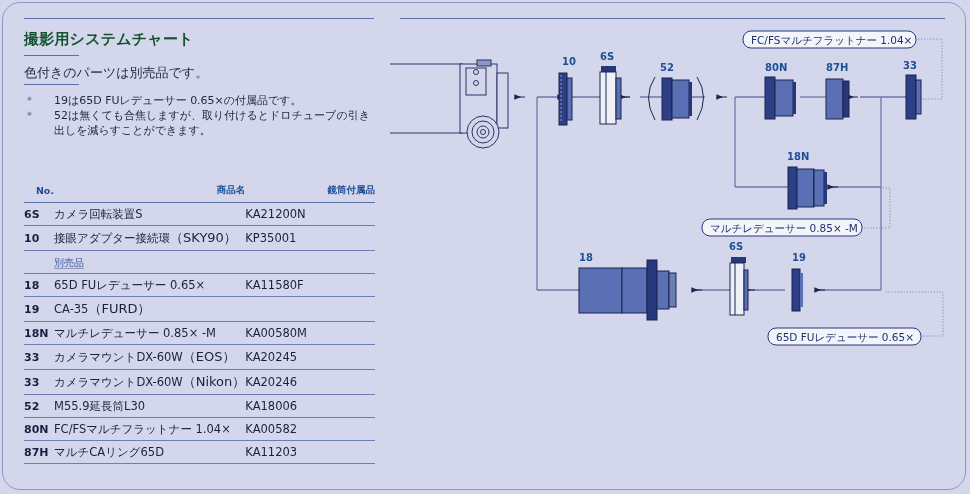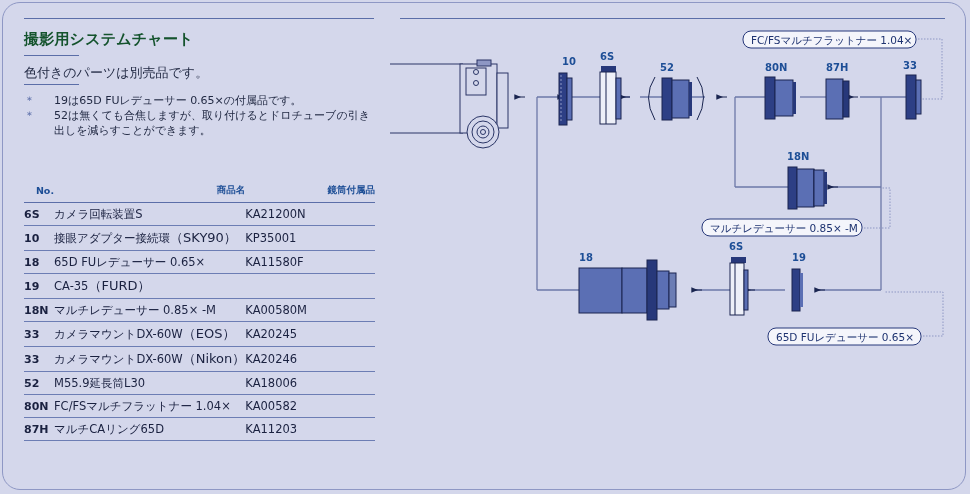--- a/index.html
+++ b/index.html
@@ -72,20 +72,25 @@
     <tr>
       <td class="no">6S</td>
       <td class="name"><span>カメラ回転装置S</span><span class="small"></span></td>
       <td>KA21200N</td>
     </tr>
     <tr>
       <td class="no">10</td>
       <td class="name"><span>接眼アダプター接続環</span><span class="small">（SKY90）</span></td>
       <td>KP35001</td>
     </tr>
+    <tr class="section">
+      <td class="no"></td>
+      <td class="name"><span>別売品</span></td>
+      <td></td>
+    </tr>
     <tr>
       <td class="no">18</td>
       <td class="name"><span>65D FUレデューサー 0.65×</span><span class="small"></span></td>
       <td>KA11580F</td>
     </tr>
     <tr>
       <td class="no">19</td>
       <td class="name"><span>CA-35</span><span class="small">（FURD）</span></td>
       <td></td>
     </tr>

